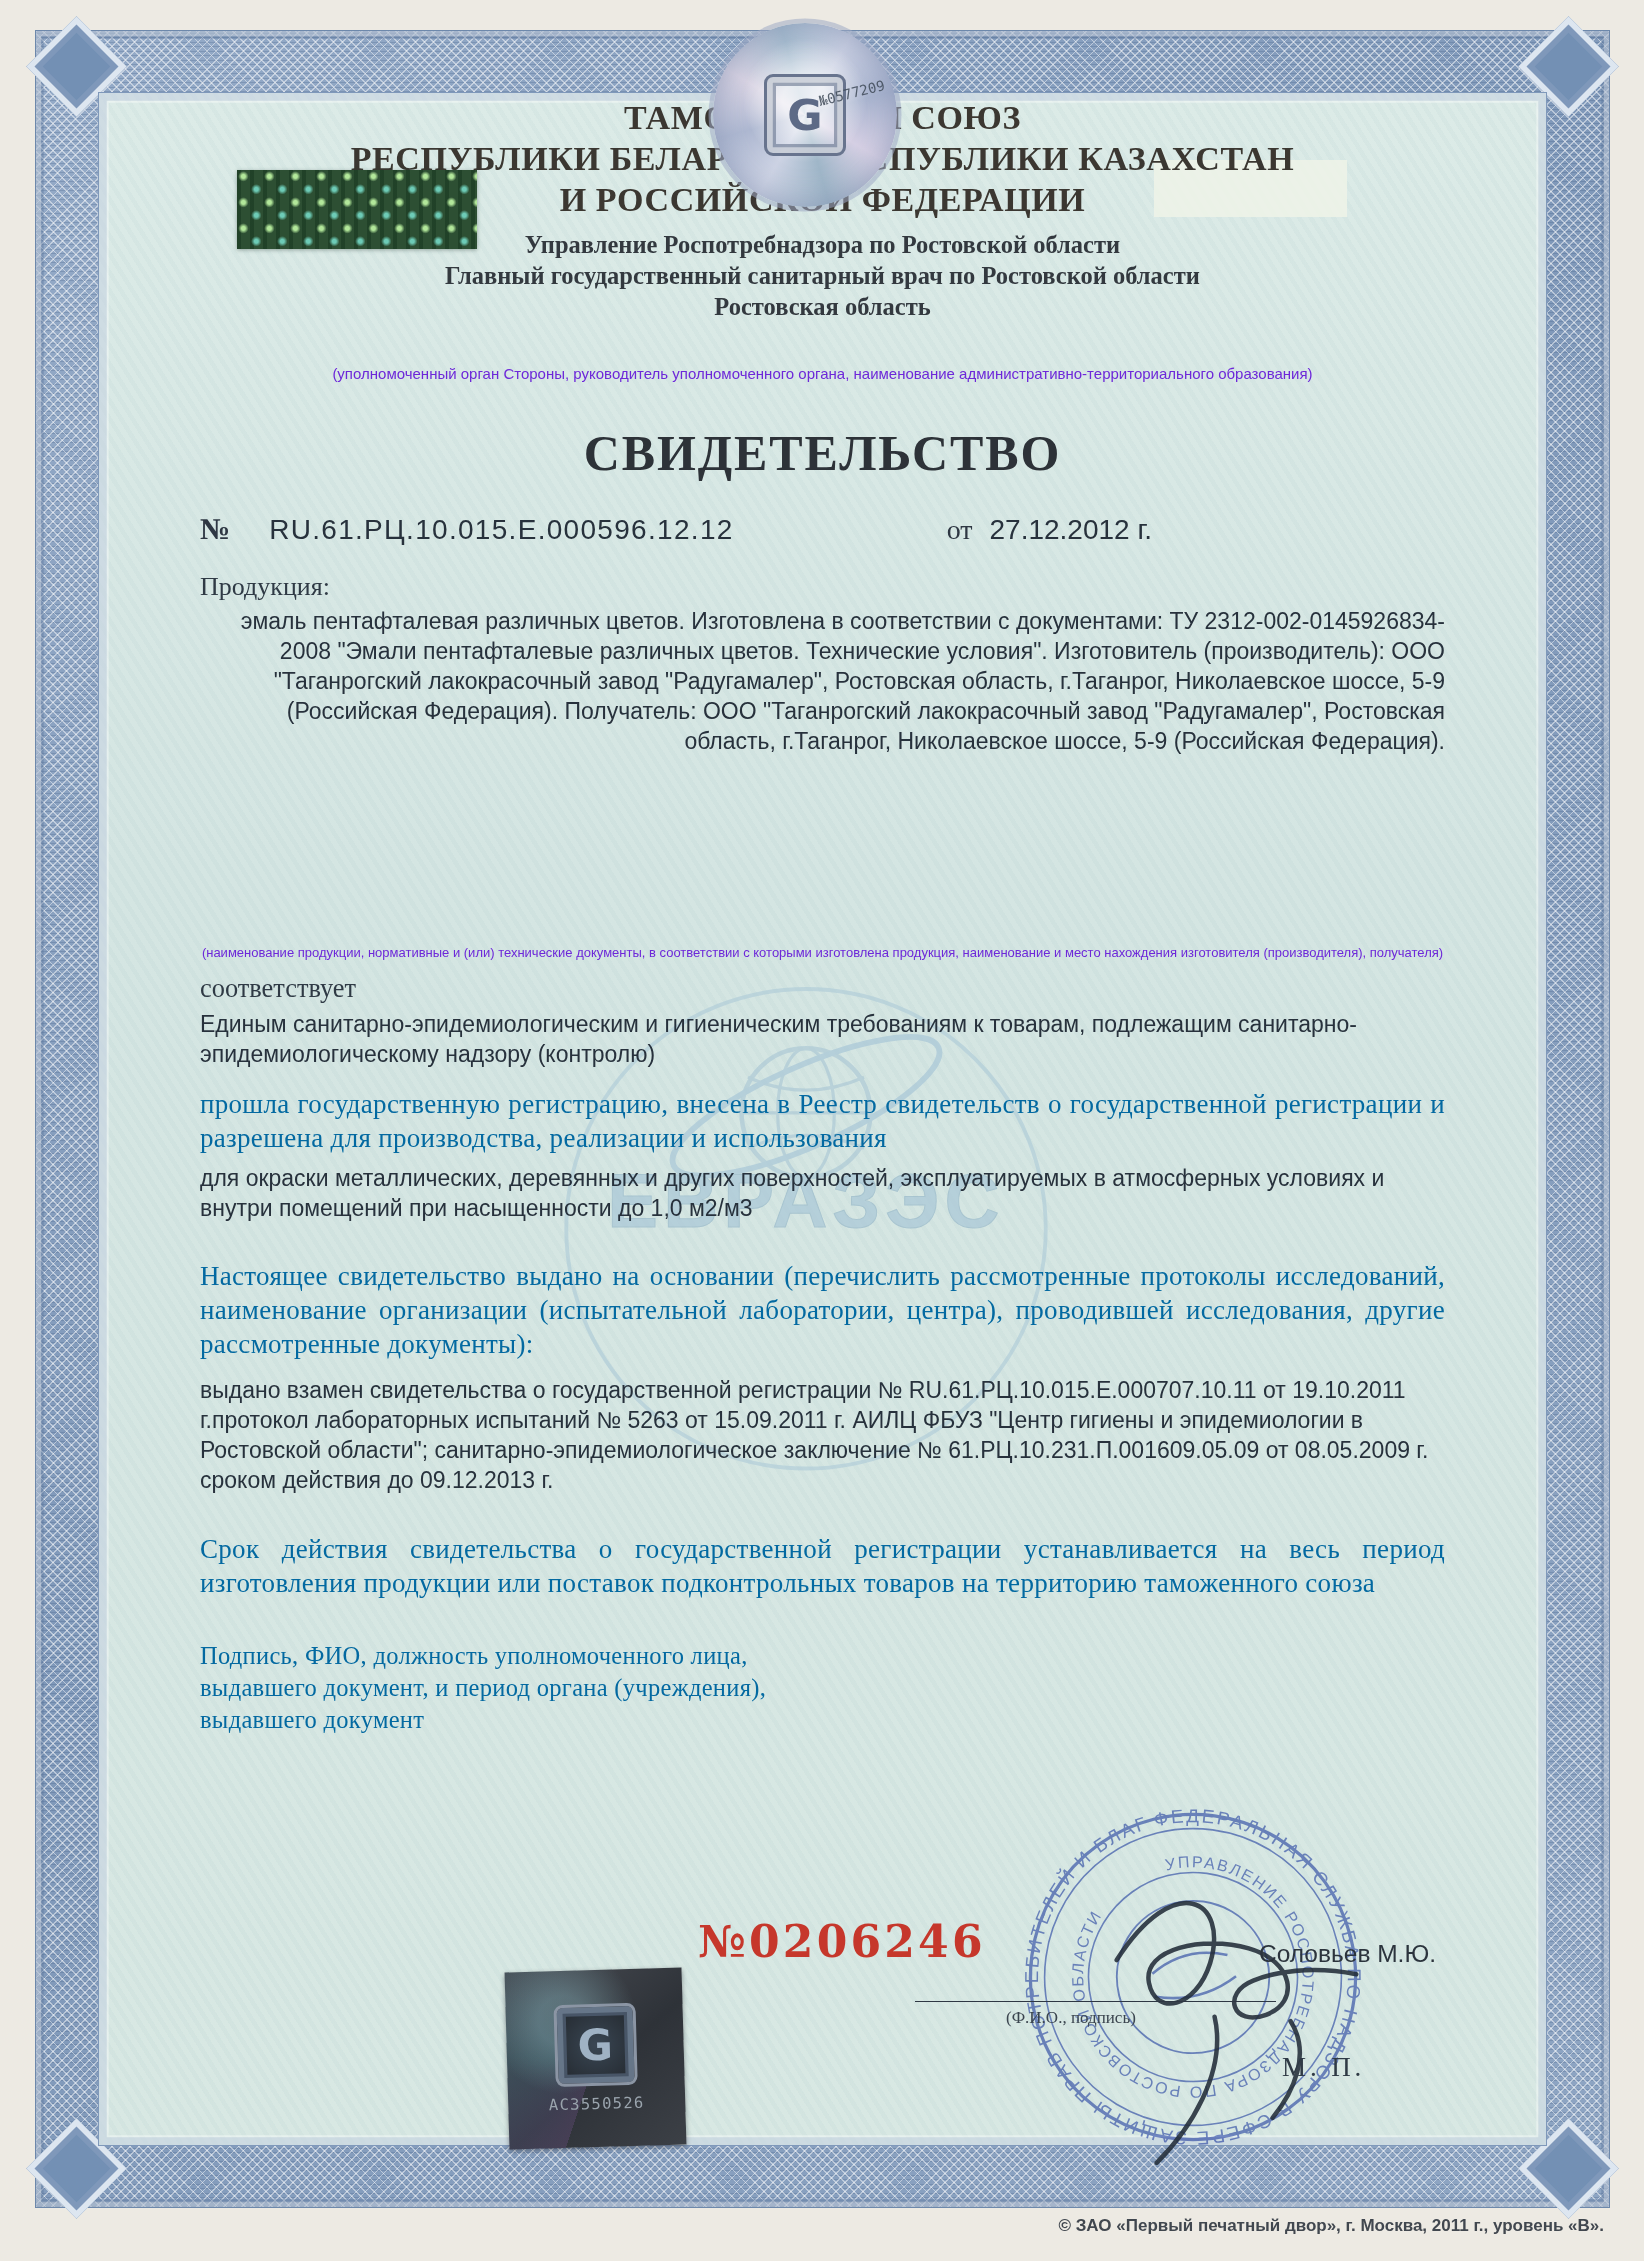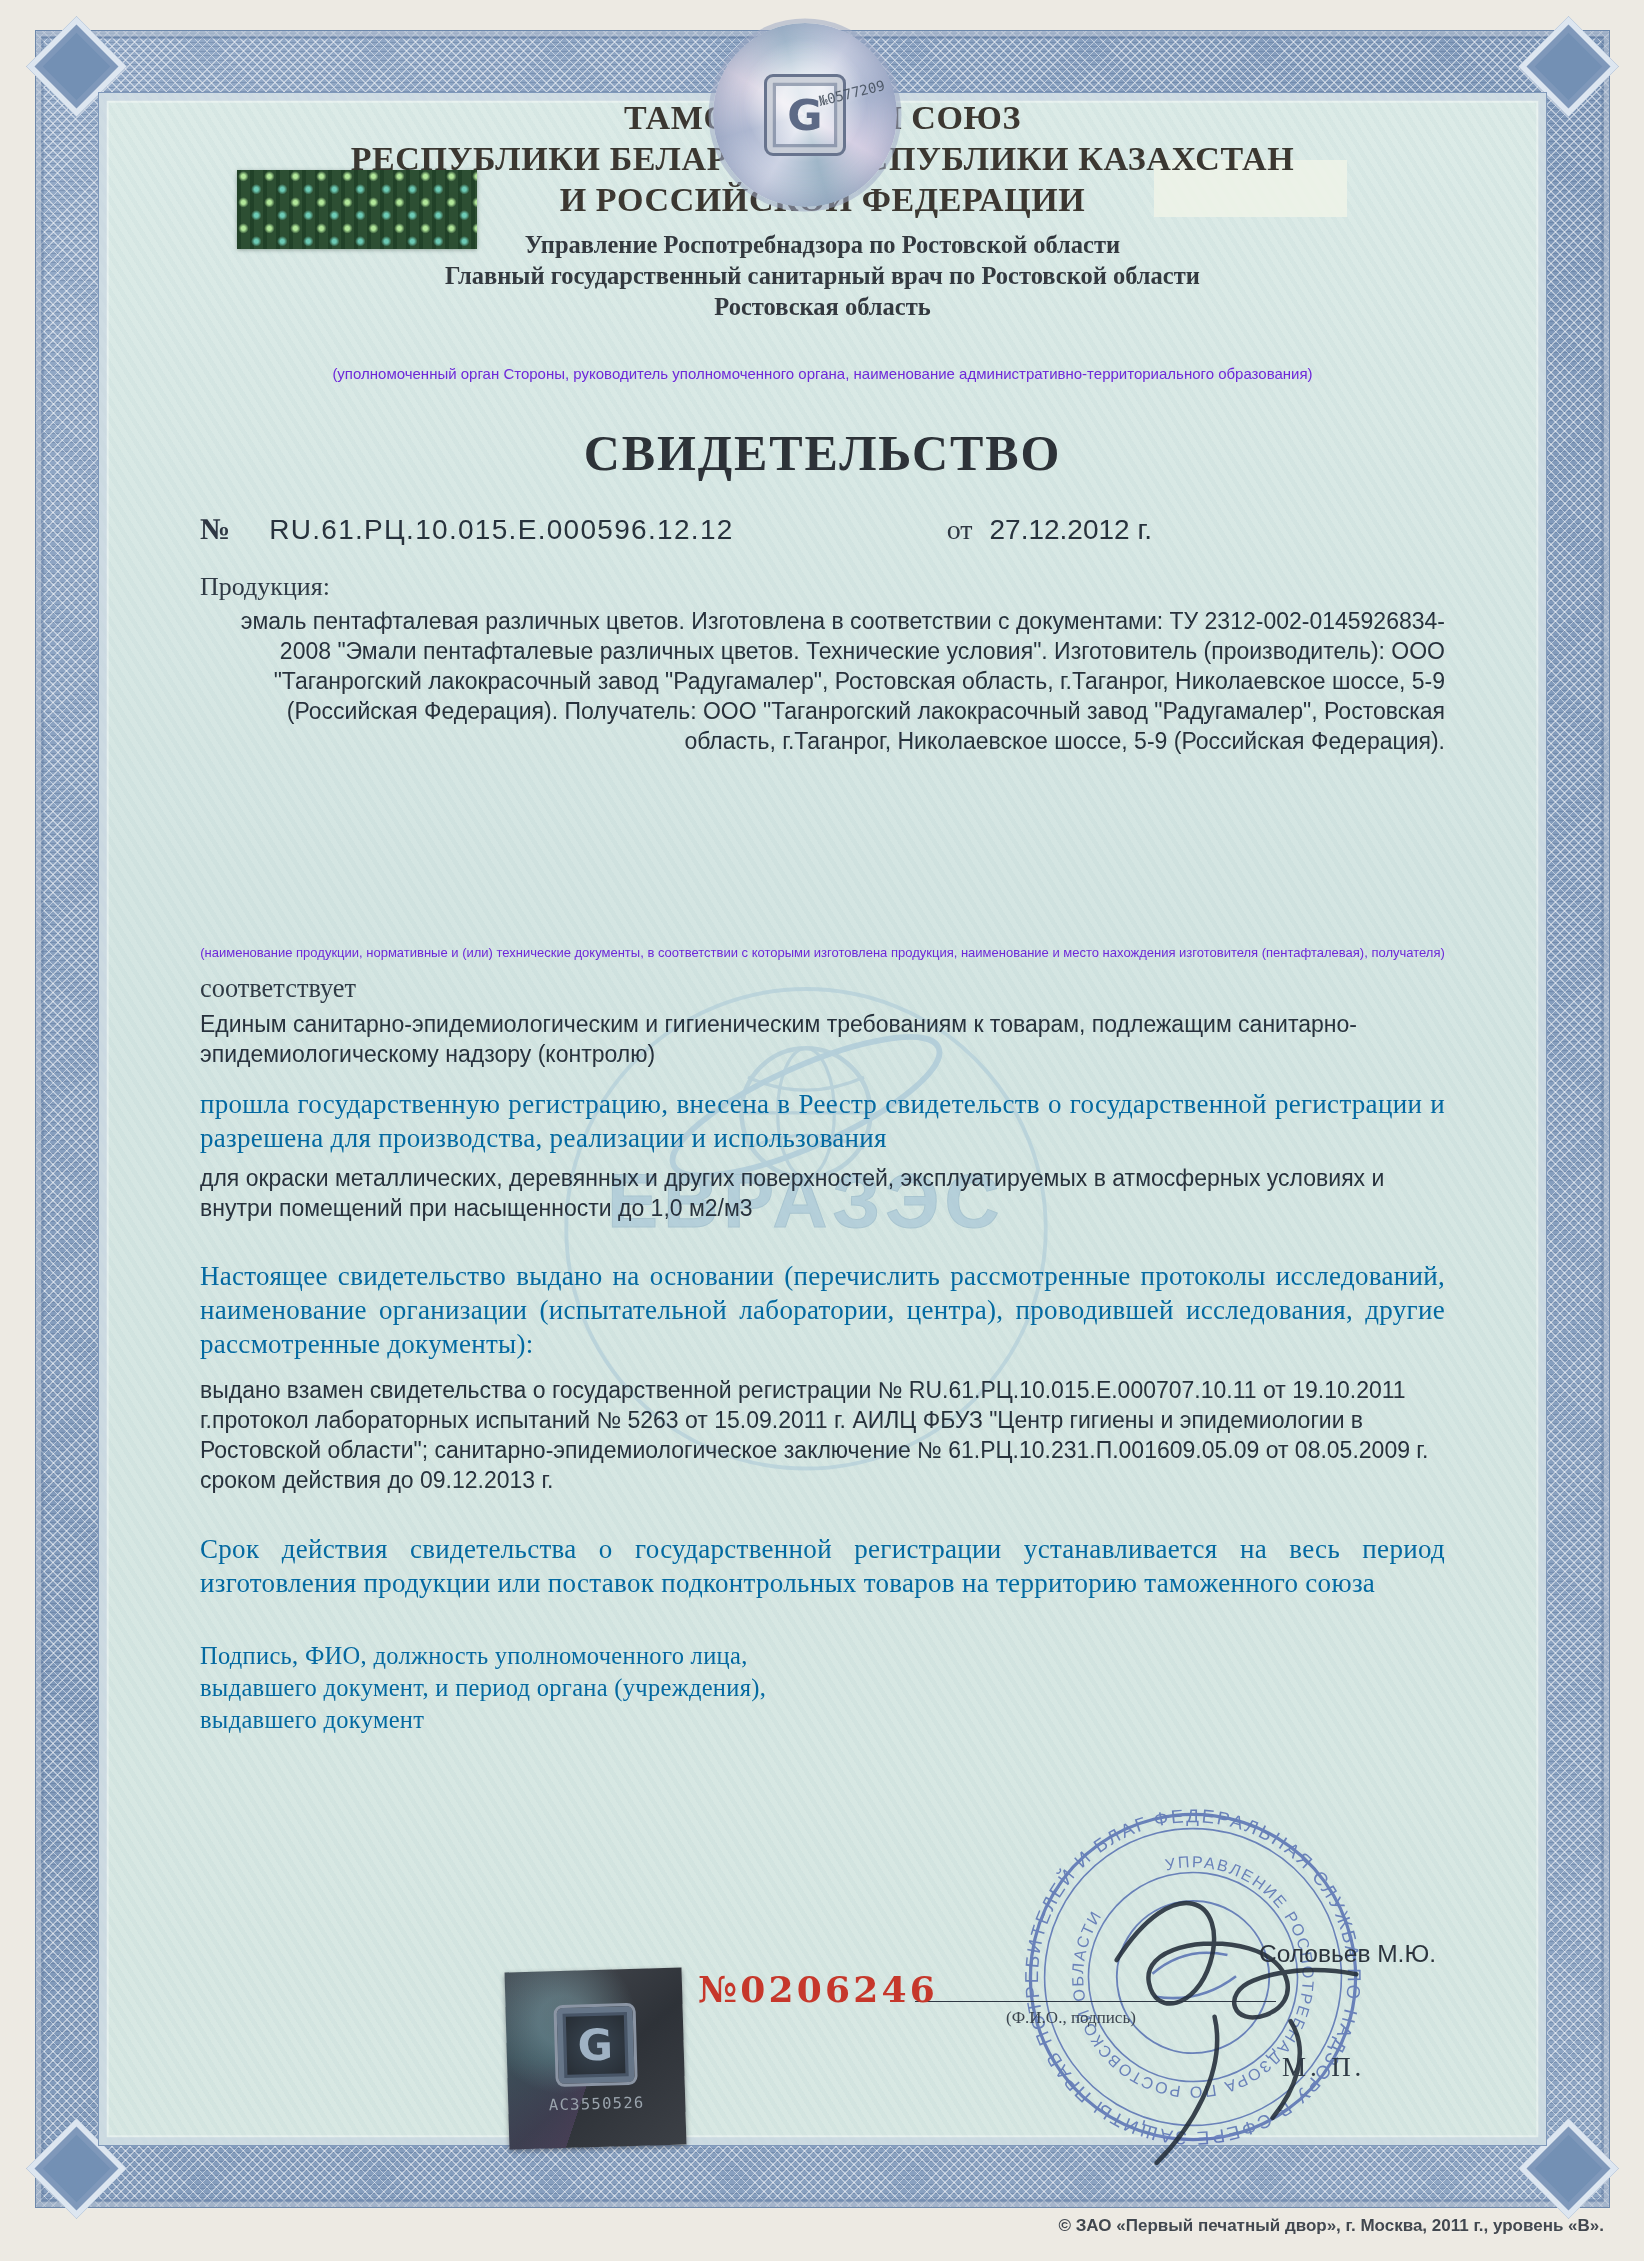--- a/index.html
+++ b/index.html
@@ -106,22 +106,22 @@
       radial-gradient(circle at 6.4px 6.4px, rgba(186,240,160,.95) 1.9px, rgba(30,80,40,0) 5.2px),
       radial-gradient(circle at 19.3px 19.3px, rgba(120,225,205,.85) 1.9px, rgba(30,80,40,0) 5.2px),
       repeating-linear-gradient(90deg, rgba(10,40,20,.35) 0 3.9px, rgba(0,0,0,0) 3.9px 13px);
     background-size:26px 26px, 26px 26px, auto;
     box-shadow:0 1.3px 3.9px rgba(40,60,50,.4);
   }
 
   .patch-tr { position:absolute; left:1154px; top:160px; width:193px; height:57px; background:#eef3e7; opacity:.85; z-index:2; }
 
   .serial {
-    position:absolute; left:698px; top:1968px; z-index:7;
-    font-family:"DejaVu Serif",serif; font-weight:bold; font-size:36px; letter-spacing:3.2px; color:#c6372b;
+    position:absolute; left:698px; top:1916px; z-index:7;
+    font-family:"DejaVu Serif",serif; font-weight:bold; font-size:44px; letter-spacing:3.2px; color:#c6372b;
   }
 
   .sign-name { position:absolute; left:1259px; top:1940px; z-index:5; font-family:"Liberation Sans",sans-serif; font-size:24.5px; color:#2c343d; }
   .sign-line { position:absolute; left:915px; top:2001px; width:361px; border-top:1.9px solid #2e3743; z-index:5; }
   .sign-caption { position:absolute; left:1006px; top:2008px; z-index:5; font-size:17px; color:#3a444e; }
   .mp-mark { position:absolute; left:1282px; top:2052px; z-index:5; font-size:27px; letter-spacing:3.9px; color:#2f3a45; }
 
   .stamp { position:absolute; left:993px; top:1777px; width:400px; height:400px; z-index:4; transform:rotate(-14deg); opacity:.72; mix-blend-mode:multiply; }
   .signature-svg { position:absolute; left:1078px; top:1857px; width:335px; height:322px; z-index:5; }
 
@@ -189,21 +189,21 @@
       <span class="num-value">RU.61.РЦ.10.015.Е.000596.12.12</span>
       <span class="num-date-group">
         <span class="num-date-label">от</span>
         <span class="num-date">27.12.2012 г.</span>
       </span>
     </div>
 
     <div class="sec-label">Продукция:</div>
     <div class="typed product-text">эмаль пентафталевая различных цветов. Изготовлена в соответствии с документами: ТУ 2312-002-0145926834-2008 "Эмали пентафталевые различных цветов. Технические условия". Изготовитель (производитель): ООО "Таганрогский лакокрасочный завод "Радугамалер", Ростовская область, г.Таганрог, Николаевское шоссе, 5-9 (Российская Федерация).  Получатель: ООО "Таганрогский лакокрасочный завод "Радугамалер", Ростовская область, г.Таганрог, Николаевское шоссе, 5-9 (Российская Федерация).</div>
 
-    <div class="tiny-caption cap-product">(наименование продукции, нормативные и (или) технические документы, в соответствии с которыми изготовлена продукция, наименование и место нахождения изготовителя (пентафталевая), получателя)</div>
+    <div class="tiny-caption cap-product">(наименование продукции, нормативные и (или) технические документы, в соответствии с которыми изготовлена продукция, наименование и место нахождения изготовителя (производителя), получателя)</div>
 
     <div class="lead-word">соответствует</div>
     <div class="typed compliance-text">Единым санитарно-эпидемиологическим и гигиеническим требованиям к товарам, подлежащим санитарно-эпидемиологическому надзору (контролю)</div>
 
     <div class="tmpl-par reg-par">прошла государственную регистрацию, внесена в Реестр свидетельств о государственной регистрации и разрешена для производства, реализации и использования</div>
     <div class="typed usage-text">для окраски металлических, деревянных и других поверхностей, эксплуатируемых в атмосферных условиях и внутри помещений при насыщенности до 1,0 м2/м3</div>
 
     <div class="tmpl-par basis-lead">Настоящее свидетельство выдано на основании (перечислить рассмотренные протоколы исследований, наименование организации (испытательной лаборатории, центра), проводившей исследования, другие рассмотренные документы):</div>
     <div class="typed basis-text">выдано взамен свидетельства о государственной регистрации № RU.61.РЦ.10.015.Е.000707.10.11 от 19.10.2011 г.протокол лабораторных испытаний № 5263 от 15.09.2011 г. АИЛЦ ФБУЗ "Центр гигиены и эпидемиологии в Ростовской области"; санитарно-эпидемиологическое заключение № 61.РЦ.10.231.П.001609.05.09 от 08.05.2009 г. сроком действия до 09.12.2013 г.</div>
 

